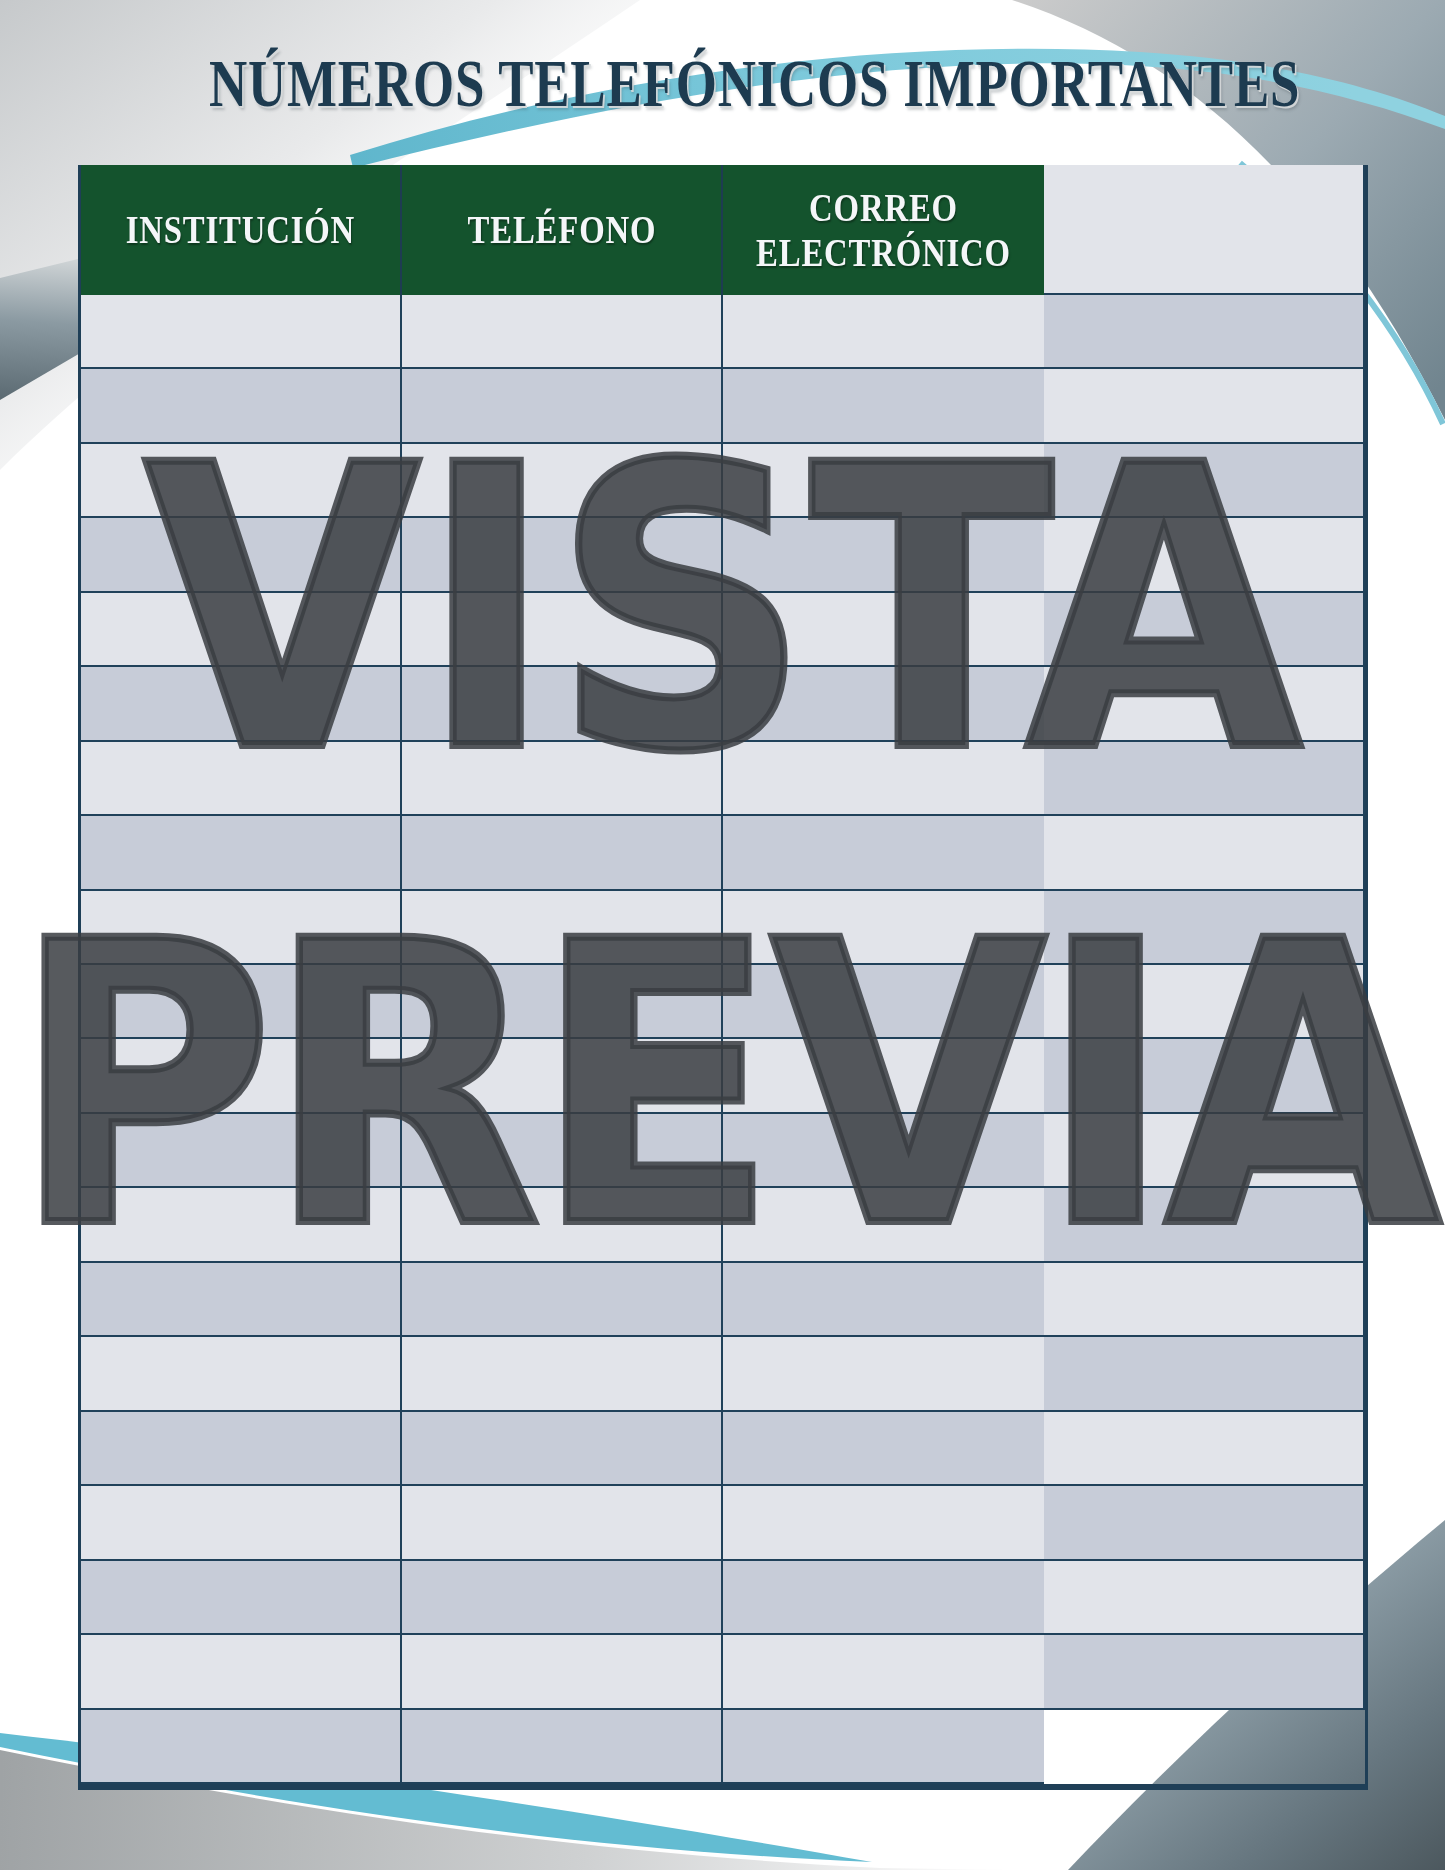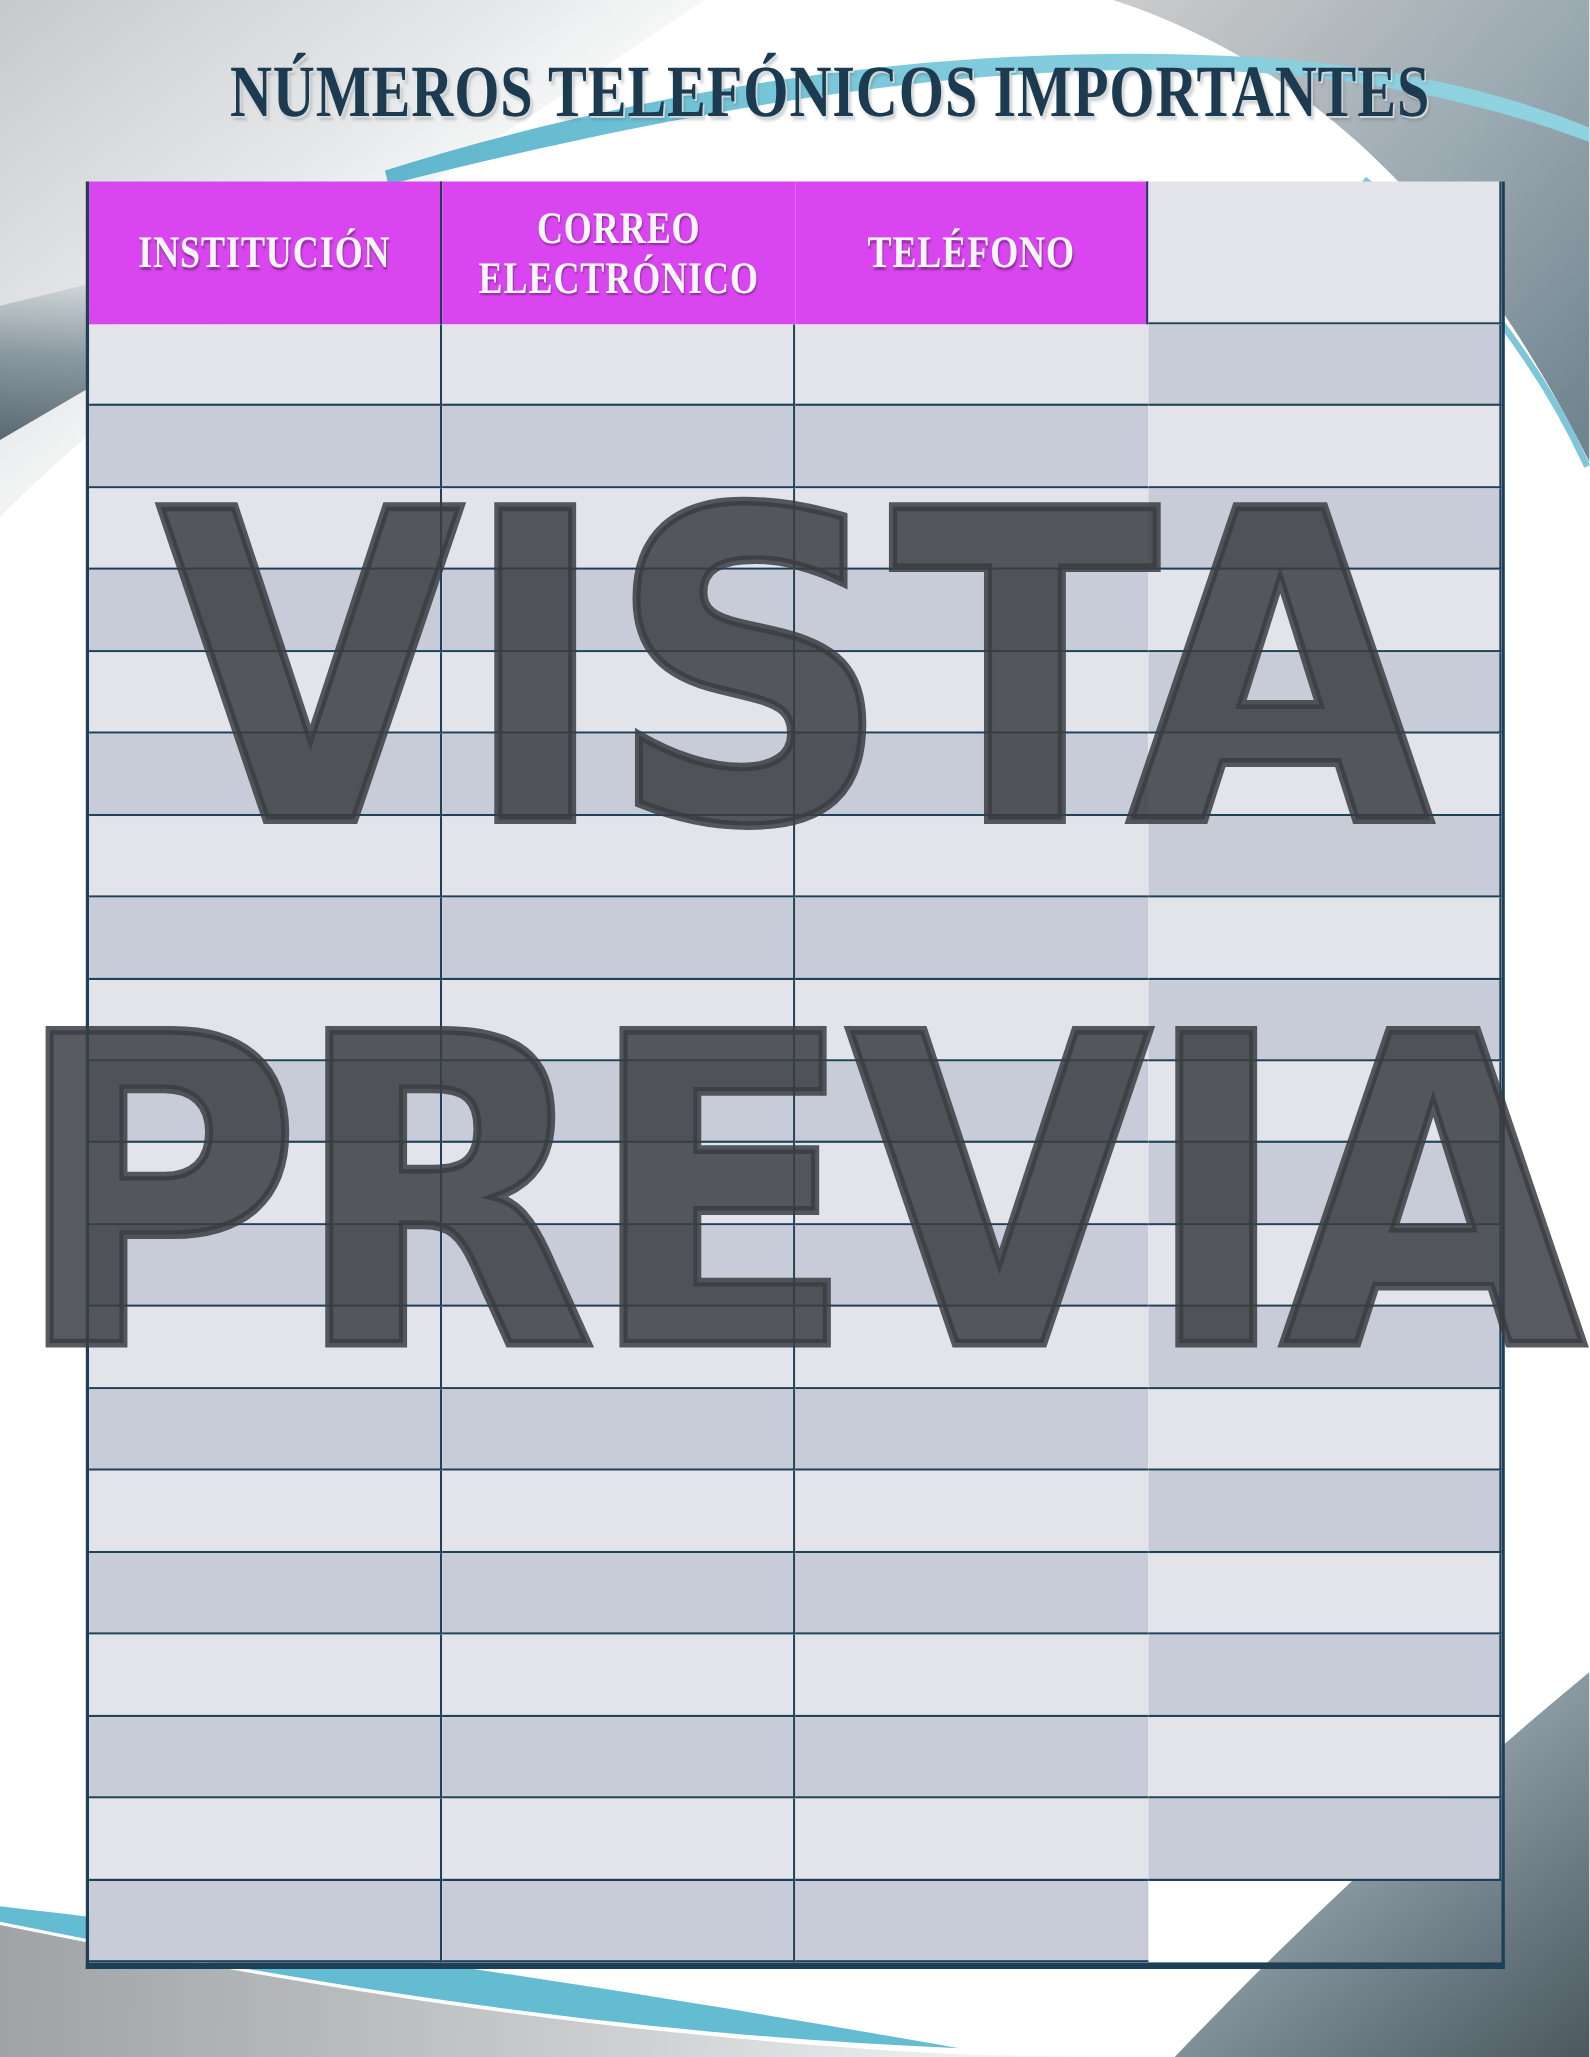--- a/index.html
+++ b/index.html
@@ -33,21 +33,21 @@
     display:grid;
     grid-template-columns:repeat(4,1fr);
     grid-template-rows:130px repeat(20,1fr);
     border-left:3px solid #1f3f57;
     border-right:3px solid #1f3f57;
     border-bottom:6px solid #1f3f57;
     box-sizing:border-box;
     z-index:2;
   }
   .hcell{
-    background:#d946ef;
+    background:#14532d;
     display:flex;align-items:center;justify-content:center;
     border-right:2px solid #1e3c52;
     box-sizing:border-box;
   }
   .hcell span{
     display:inline-block;
     color:#f4f6f8;
     font-weight:bold;
     font-size:41px;line-height:1.1;
     text-align:center;
@@ -135,26 +135,26 @@
 </svg>
 
 <div class="title-wrap">
   <span class="title-text">NÚMEROS TELEFÓNICOS IMPORTANTES</span>
 </div>
 
 <div class="table">
   <div class="hcell c0">
     <span>INSTITUCIÓN</span>
   </div>
+  <div class="hcell c2">
+    <span>TELÉFONO</span>
+  </div>
   <div class="hcell c3">
     <span>CORREO ELECTRÓNICO</span>
   </div>
-  <div class="hcell c2">
-    <span>TELÉFONO</span>
-  </div>
 
 <div class="cell c0 light"></div>
     <div class="cell c1 light"></div>
     <div class="cell c2 light"></div>
     <div class="cell c3 light"></div>
     <div class="cell c0 dark"></div>
     <div class="cell c1 dark"></div>
     <div class="cell c2 dark"></div>
     <div class="cell c3 dark"></div>
     <div class="cell c0 light"></div>

